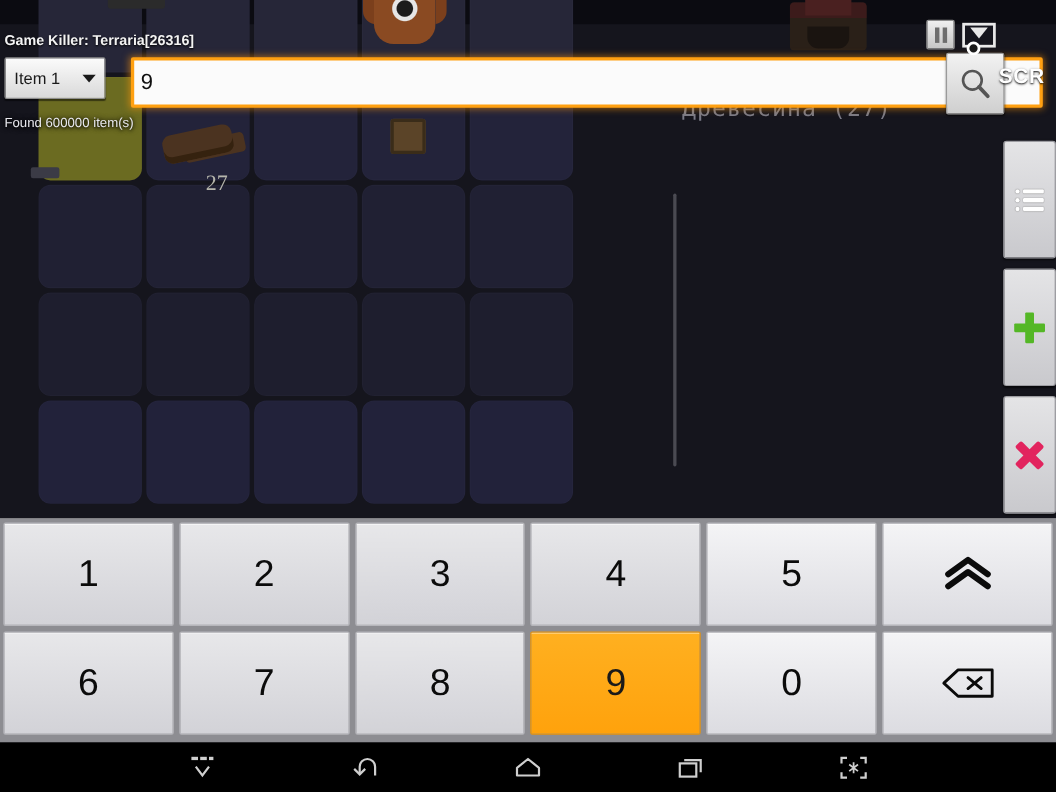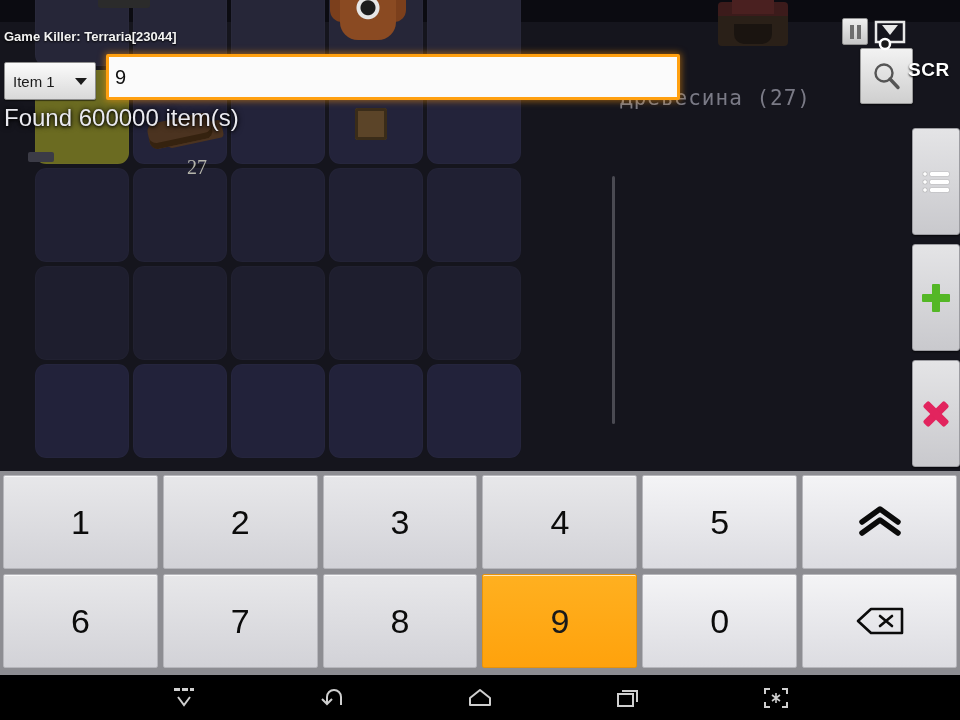--- a/index.html
+++ b/index.html
@@ -119,22 +119,22 @@
   
   #gk-title {
     position: absolute; left: 4px; top: 29px;
     font-size: 13px; font-weight: bold; color: #f3f3f3;
     text-shadow: 0 1px 2px #000;
     z-index: 20;
   }
 
   #gk-row {
     position: absolute; left: 4px; top: 52px;
-    width: 676px; height: 48px;
-    display: flex; align-items: flex-end; gap: 10px;
+    width: 944px; height: 48px;
+    display: flex; align-items: flex-start; gap: 23px;
     z-index: 20;
   }
   #item-spinner {
     width: 92px; height: 38px;
     background: linear-gradient(#fbfbfb, #d9d9d9);
     border: 1px solid #8d8d8d;
     border-radius: 2px;
     display: flex; align-items: center;
     padding: 0 8px;
     box-shadow: 0 1px 1px rgba(0,0,0,.5);
@@ -160,21 +160,21 @@
   #search-input {
     width: 100%; height: 100%;
     border: 0; outline: 0; background: transparent;
     font-family: "Liberation Sans", sans-serif;
     font-size: 20px; color: #101010;
     caret-color: #101010;
   }
 
   #found-text {
     position: absolute; left: 4px; top: 104px;
-    font-size: 24px; color: #e9e9ef;
+    font-size: 12px; color: #e9e9ef;
     text-shadow: 0 1px 3px #000, 0 0 6px #000;
     z-index: 20;
   }
   #hint-text {
     position: absolute; left: 2px; top: 148px;
     width: 880px;
     font-size: 19.5px; line-height: 27px;
     color: #e5e5ec;
     text-shadow: 0 1px 3px #000, 0 0 6px #000;
     z-index: 20;
@@ -336,21 +336,21 @@
     <div class="sprite sprite-box"></div>
     <div class="sprite sprite-small"></div>
 
     <div class="slot-count" style="left:187px; top:156px;">27</div>
 
     <div id="game-scrollbar"></div>
 
     <div class="game-label" id="label-wood">Древесина (27)</div>
   </div>
 
-  <div id="gk-title">Game Killer: Terraria[23044]</div>
+  <div id="gk-title">Game Killer: Terraria[26316]</div>
 
   <div id="gk-row">
     <div id="item-spinner">
       <span class="lbl">Item 1</span>
       <span class="caret"></span>
     </div>
     <div id="search-input-wrap">
       <input id="search-input" type="text" value="9" style="">
     </div>
   </div>

